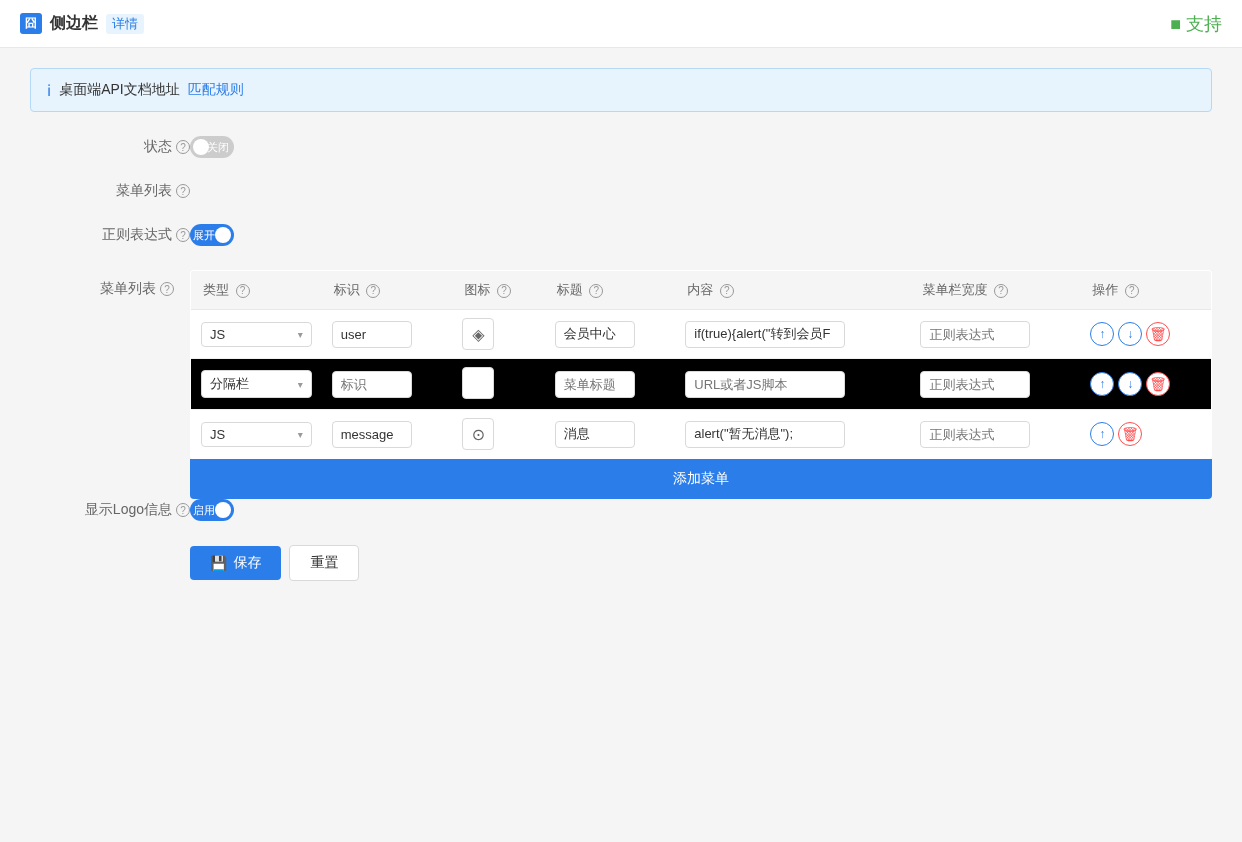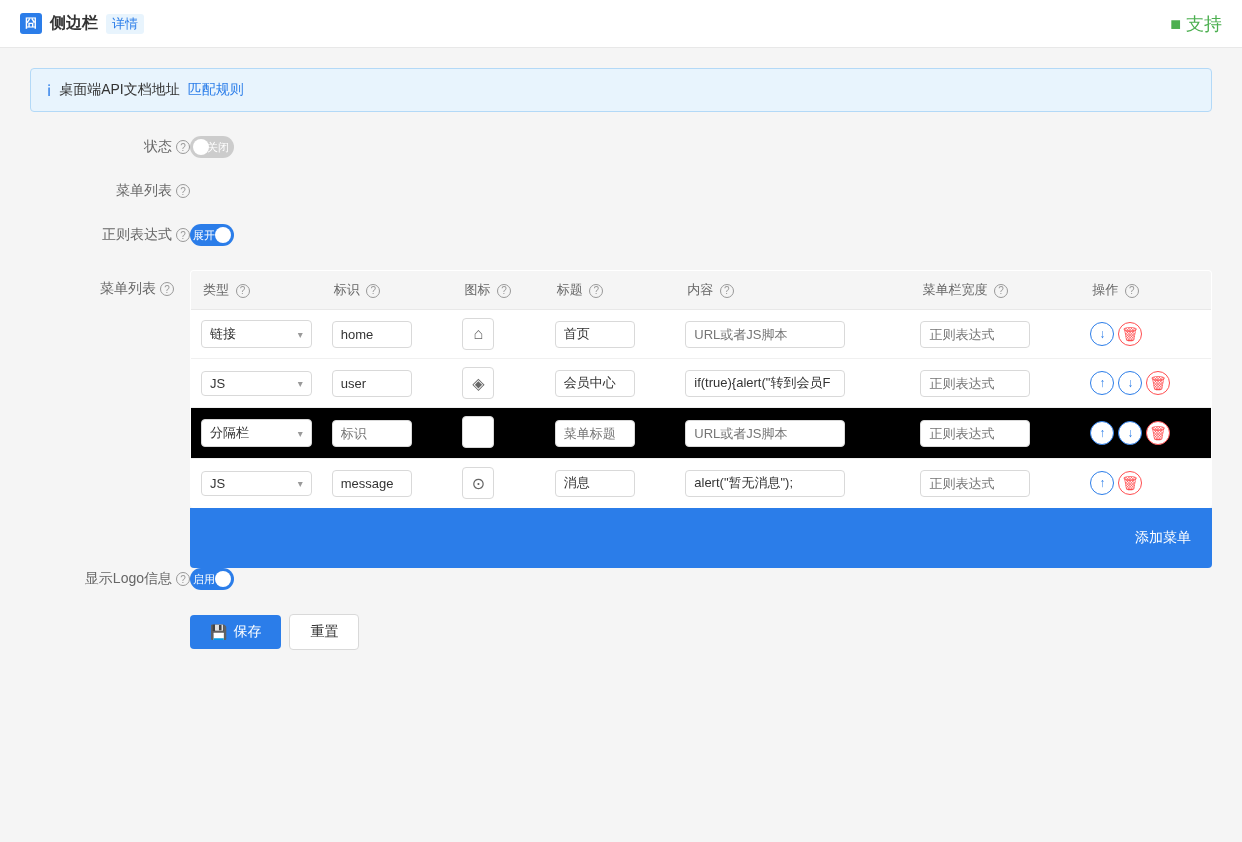--- a/index.html
+++ b/index.html
@@ -248,24 +248,24 @@
       cursor: pointer;
       font-size: 14px;
       color: #ff4d4f;
     }
 
     .add-menu-btn {
       width: 100%;
       background: #2b7de9;
       color: #fff;
       border: none;
-      padding: 21px;
-      font-size: 14px;
-      cursor: pointer;
-      text-align: right;
+      padding: 11px;
+      font-size: 14px;
+      cursor: pointer;
+      text-align: center;
       border-radius: 0 0 4px 4px;
     }
 
     .save-btn {
       background: #2b7de9;
       color: #fff;
       border: none;
       padding: 8px 20px;
       border-radius: 4px;
       font-size: 14px;
@@ -412,49 +412,20 @@
               <span class="help-icon" style="display:inline-flex;margin-left:3px;">?</span>
             </th>
             <th>
               <span>操作</span>
               <span class="help-icon" style="display:inline-flex;margin-left:3px;">?</span>
             </th>
           </tr>
         </thead>
         <tbody>
 
-          <tr>
-            <td>
-              <div class="type-select">
-                <span>链接</span>
-                <span class="chevron-down">▾</span>
-              </div>
-            </td>
-            <td>
-              <input class="table-input" type="text" value="home" style="">
-            </td>
-            <td>
-              <button class="icon-btn">⌂</button>
-            </td>
-            <td>
-              <input class="table-input" type="text" value="首页" style="">
-            </td>
-            <td>
-              <input class="content-input placeholder-text" type="text" placeholder="URL或者JS脚本" style="">
-            </td>
-            <td>
-              <input class="regex-input" type="text" placeholder="正则表达式" style="">
-            </td>
-            <td>
-              <div class="action-btns">
-                <button class="sort-btn" style="color:#2b7de9; border-color:#2b7de9;">↓</button>
-                <button class="del-btn">🗑</button>
-              </div>
-            </td>
-          </tr>
 
           <tr>
             <td>
               <div class="type-select">
                 <span>JS</span>
                 <span class="chevron-down">▾</span>
               </div>
             </td>
             <td>
               <input class="table-input" type="text" value="user" style="">

